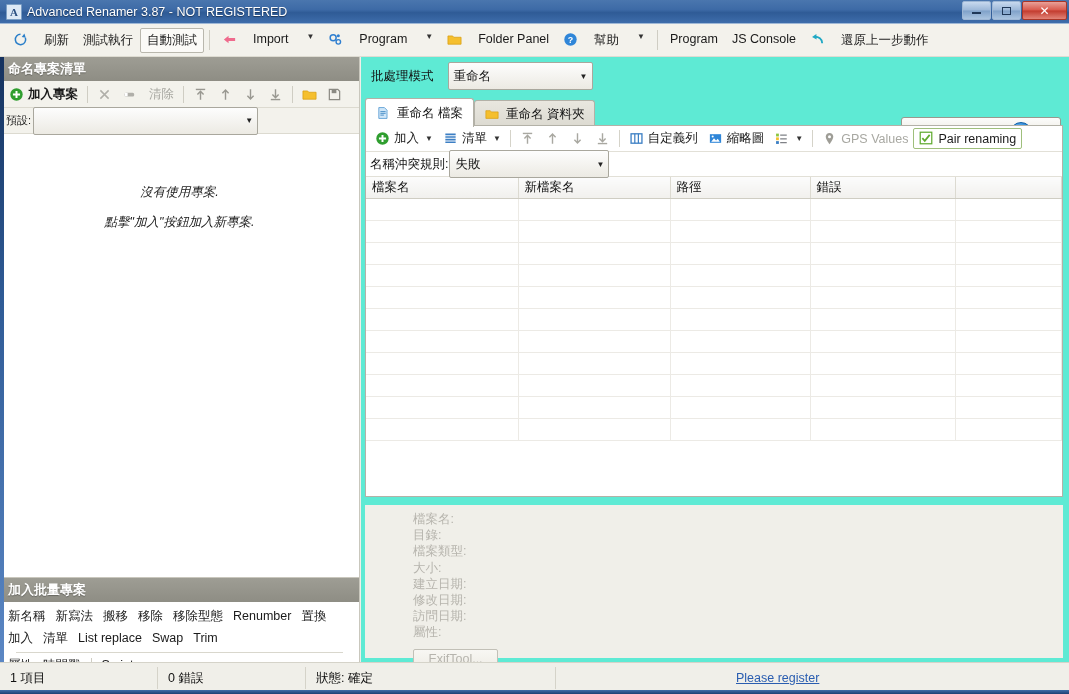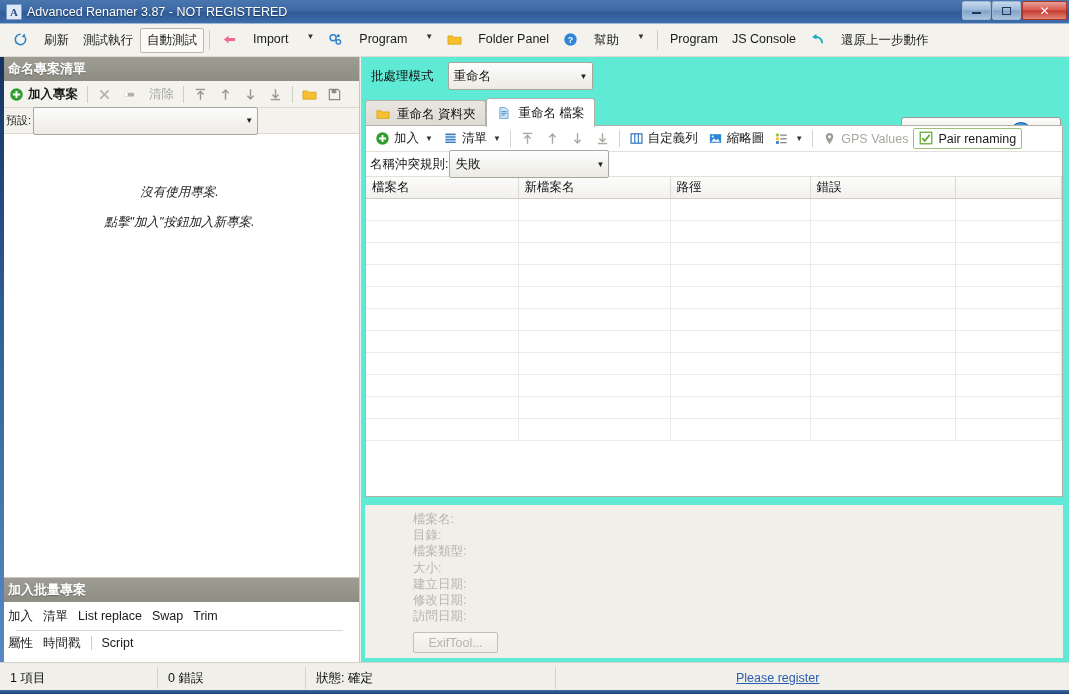--- a/index.html
+++ b/index.html
@@ -474,20 +474,29 @@
     <div class="project-empty">
       <div>沒有使用專案.</div>
       <div>點擊"加入"按鈕加入新專案.</div>
     </div>
   </div>
 
   <div class="batch-panel">
     <div class="panel-header">加入批量專案</div>
     <div class="batch-list">
       <div class="batch-row">
+        <span>新名稱</span>
+        <span>新寫法</span>
+        <span>搬移</span>
+        <span>移除</span>
+        <span>移除型態</span>
+        <span>Renumber</span>
+        <span>置換</span>
+      </div>
+      <div class="batch-row">
         <span>加入</span>
         <span>清單</span>
         <span>List replace</span>
         <span>Swap</span>
         <span>Trim</span>
       </div>
       <div class="batch-divider"></div>
       <div class="batch-row last">
         <span>屬性</span>
         <span>時間戳</span>
@@ -510,36 +519,36 @@
     </div>
 
     <div class="start-batch">
       <span>Start batch</span>
       <span class="play-circle">
         <span class="play-tri"></span>
       </span>
     </div>
 
     <div class="tabs">
-      <div class="tab">
-        <span class="ic">
-          <svg viewBox="0 0 16 16" width="14" height="14">
-            <path d="M1 4.2 h5 l1.2 1.4 H15 V13 H1 Z" fill="#f5bf2e" stroke="#d89f12" stroke-width="0.8"></path>
-          </svg>
-        </span>
-        <span>重命名 資料夾</span>
-      </div>
       <div class="tab active">
         <span class="ic">
           <svg viewBox="0 0 16 16" width="14" height="14">
             <path d="M3.2 1.8 h6.4 l3 3 V14.2 H3.2 Z" fill="#cfe6f8" stroke="#5e9fd4" stroke-width="1"></path>
             <path d="M5 6.4 h6 M5 8.4 h6 M5 10.4 h4" stroke="#4a8fc8" stroke-width="1.1"></path>
           </svg>
         </span>
         <span>重命名 檔案</span>
+      </div>
+      <div class="tab">
+        <span class="ic">
+          <svg viewBox="0 0 16 16" width="14" height="14">
+            <path d="M1 4.2 h5 l1.2 1.4 H15 V13 H1 Z" fill="#f5bf2e" stroke="#d89f12" stroke-width="0.8"></path>
+          </svg>
+        </span>
+        <span>重命名 資料夾</span>
       </div>
     </div>
 
     <div class="content-box">
 
       <div class="cb-toolbar">
         <div class="cb-item">
           <span class="ic">
             <svg viewBox="0 0 16 16" width="15" height="15">
               <circle cx="8" cy="8" r="6.6" fill="#2f9e2f"></circle>
@@ -749,20 +758,21 @@
     </div>
 
     <div class="meta-box">
       <div class="meta-line">檔案名:</div>
       <div class="meta-line">目錄:</div>
       <div class="meta-line">檔案類型:</div>
       <div class="meta-line">大小:</div>
       <div class="meta-line">建立日期:</div>
       <div class="meta-line">修改日期:</div>
       <div class="meta-line">訪問日期:</div>
+      <div class="meta-line">屬性:</div>
       <div class="exif-btn">ExifTool...</div>
     </div>
   </div>
 
   <div class="statusbar">
     <div class="sb-cell c1">1 項目</div>
     <div class="sb-cell c2">0 錯誤</div>
     <div class="sb-cell c3">狀態: 確定</div>
     <div class="sb-cell c4">
       <span class="sb-link">Please register</span>

